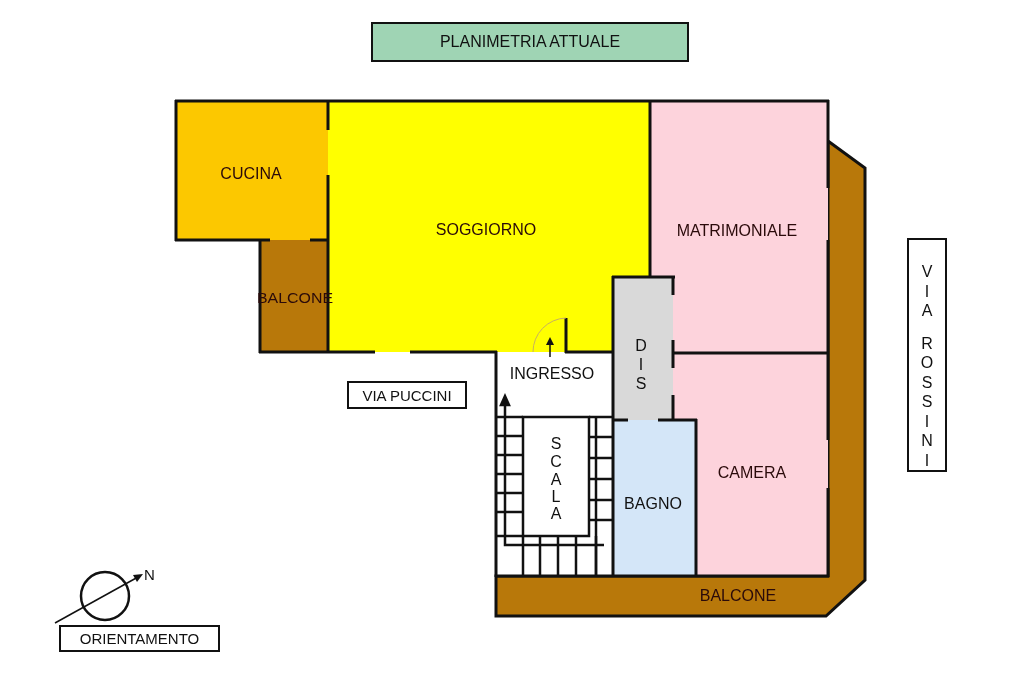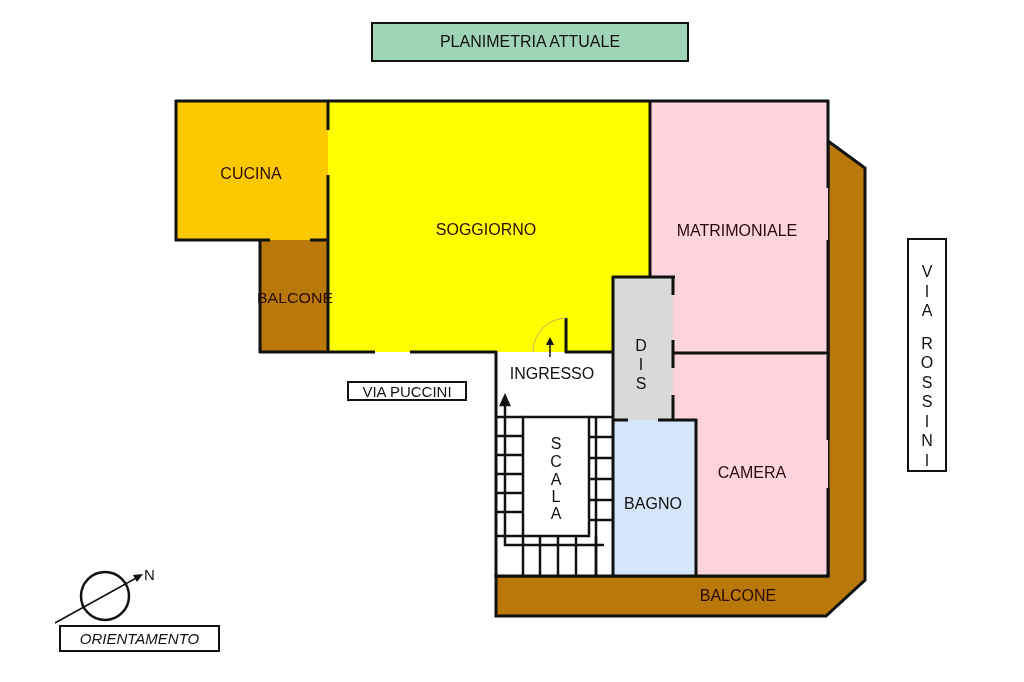--- a/index.html
+++ b/index.html
@@ -5,31 +5,31 @@
   html, body { margin: 0; padding: 0; background: #ffffff; }
   body { width: 1024px; height: 682px; position: relative; overflow: hidden;
          font-family: "Liberation Sans", "DejaVu Sans", sans-serif; }
   svg { position: absolute; left: 0; top: 0; }
   .lbl { font-family: "Liberation Sans", "DejaVu Sans", sans-serif; fill: #2a0a0a; }
   .lbl-blk { font-family: "Liberation Sans", "DejaVu Sans", sans-serif; fill: #111111; }
   .title-box { position: absolute; left: 363px; top: 22px; width: 318px; height: 40px;
     background: #9fd4b4; border: 2px solid #111; box-sizing: border-box;
     display: flex; align-items: center; justify-content: center;
     font-size: 16px; color: #111; margin-left: 8px; }
-  .street-h { position: absolute; left: 347px; top: 381px; width: 120px; height: 20px;
+  .street-h { position: absolute; left: 347px; top: 381px; width: 120px; height: 28px;
     border: 2px solid #111; box-sizing: border-box; background: #fff;
     display: flex; align-items: center; justify-content: center; font-size: 15px; color: #111; }
   .street-v { position: absolute; left: 907px; top: 238px; width: 40px; height: 234px;
     border: 2px solid #111; box-sizing: border-box; background: #fff;
     display: flex; flex-direction: column; align-items: center; justify-content: flex-start;
     padding-top: 22px; font-size: 16px; color: #111; line-height: 19.5px; }
   .street-v span { display: block; height: 19.5px; }
   .orient-box { position: absolute; left: 59px; top: 625px; width: 161px; height: 27px;
     border: 2px solid #111; box-sizing: border-box; background: #fff;
-    display: flex; align-items: center; justify-content: center; font-size: 15px; color: #111; font-style: italic; }
+    display: flex; align-items: center; justify-content: center; font-size: 15px; color: #111; }
 </style>
 </head>
 <body>
 
 <div class="title-box">PLANIMETRIA ATTUALE</div>
 
 <svg width="1024" height="682" viewBox="0 0 1024 682">
 
   <polygon points="828,141 865,168 865,580 826,616 496,616 496,576 828,576" fill="#b8780a" stroke="#111" stroke-width="3"></polygon>
 

